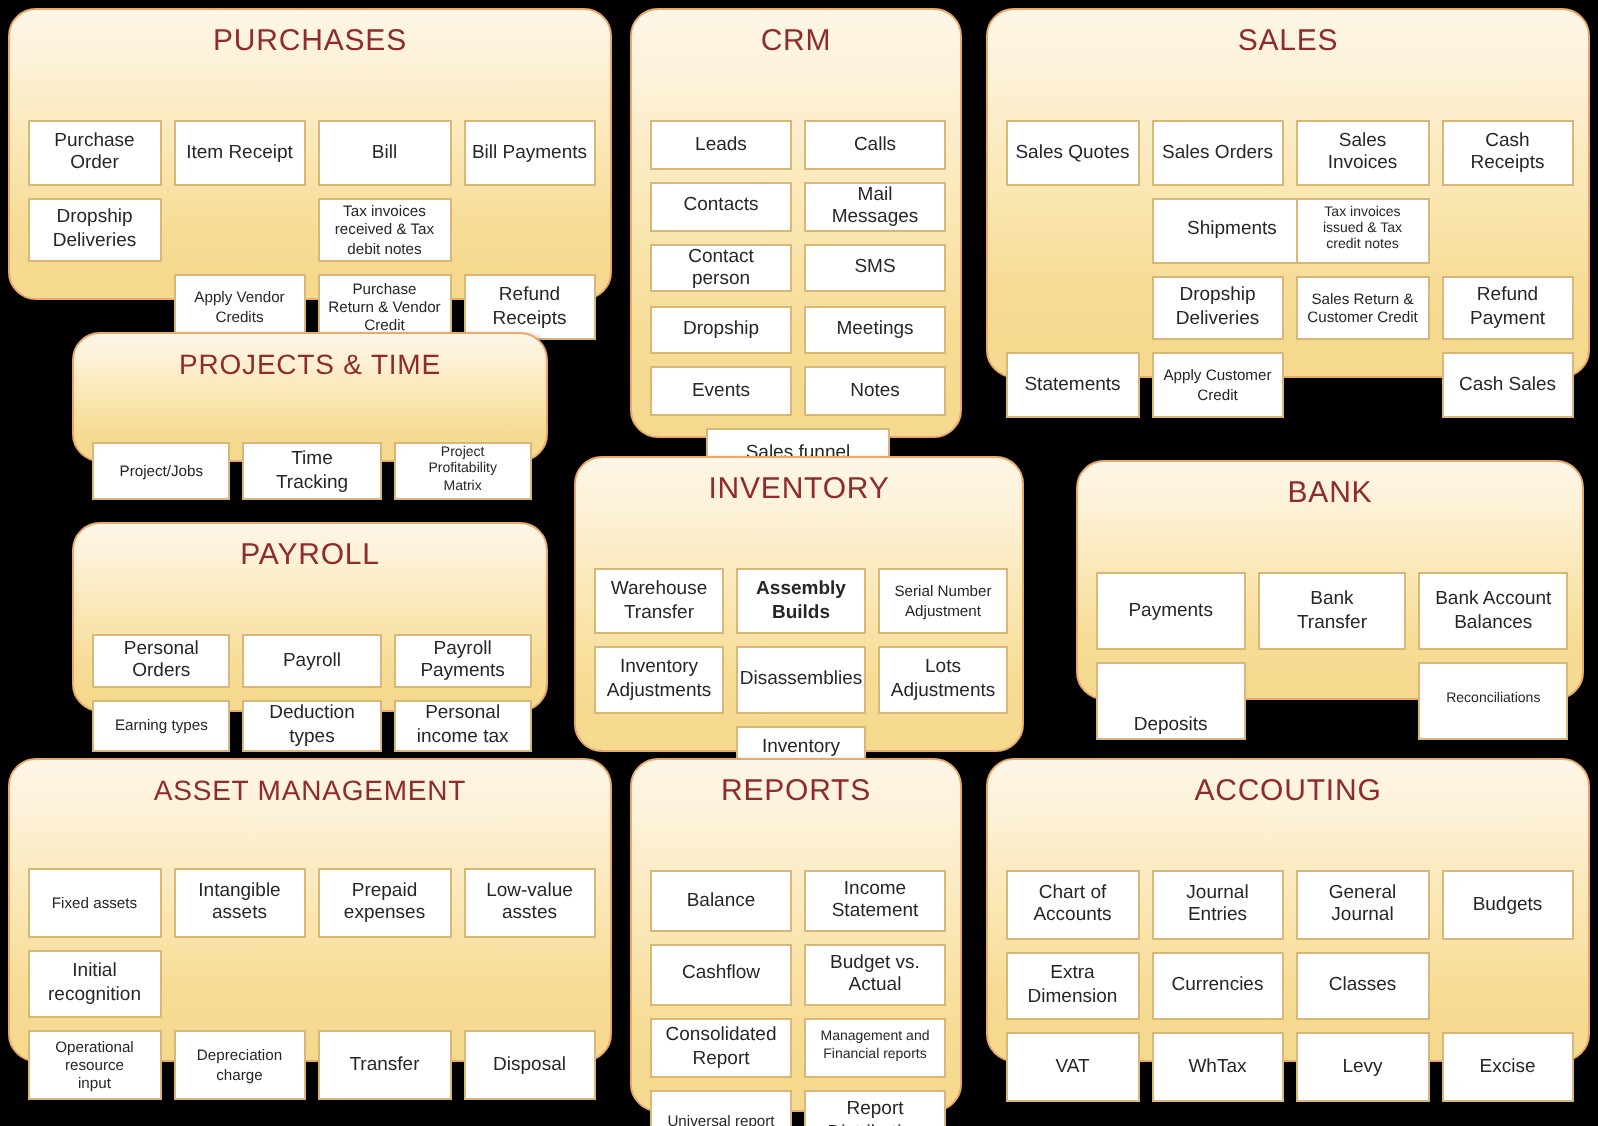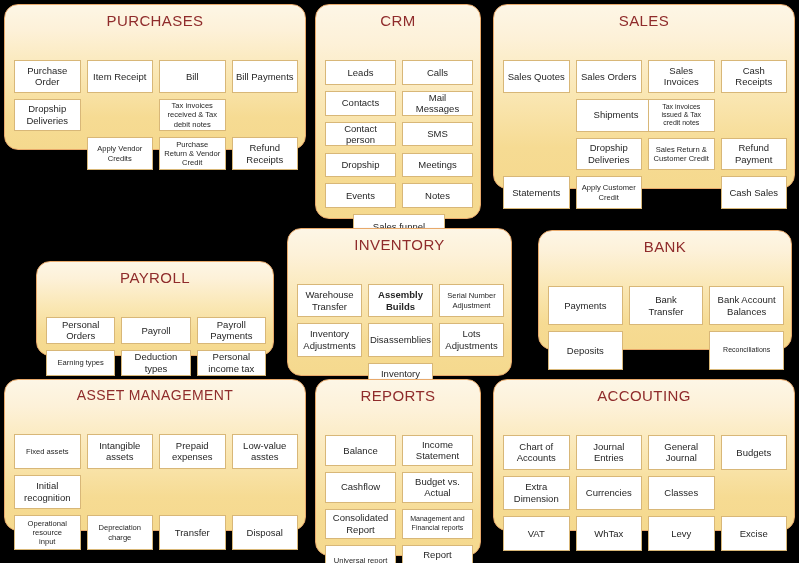--- a/index.html
+++ b/index.html
@@ -172,20 +172,37 @@
         </div>
         <div class="cell t8" style="left: 81.5px; top: 142.25px; width: 66.5px; height: 32.75px;">
           <span style="white-space: pre-line;">Apply Customer
 Credit</span>
         </div>
         <div class="cell" style="left: 226.5px; top: 142.25px; width: 66.5px; height: 32.75px;">
           <span style="white-space: pre-line;">Cash Sales</span>
         </div>
       </div>
     </div>
+    <div class="panel" style="left: 36px; top: 166px; width: 238px; height: 65px;">
+      <div class="panel-title sm">PROJECTS &amp; TIME</div>
+      <div class="grid">
+        <div class="cell t8" style="left: 9px; top: 26px; width: 69.3333px; height: 29px;">
+          <span style="white-space: pre-line;">Project/Jobs</span>
+        </div>
+        <div class="cell" style="left: 84.3333px; top: 26px; width: 69.3333px; height: 29px;">
+          <span style="white-space: pre-line;">Time
+Tracking</span>
+        </div>
+        <div class="cell t7" style="left: 159.667px; top: 26px; width: 69.3333px; height: 29px;">
+          <span style="white-space: pre-line;">Project
+Profitability
+Matrix</span>
+        </div>
+      </div>
+    </div>
     <div class="panel" style="left: 36px; top: 261px; width: 238px; height: 95px;">
       <div class="panel-title">PAYROLL</div>
       <div class="grid">
         <div class="cell" style="left: 9px; top: 26px; width: 69.3333px; height: 26.5px;">
           <span style="white-space: pre-line;">Personal
 Orders</span>
         </div>
         <div class="cell" style="left: 84.3333px; top: 26px; width: 69.3333px; height: 26.5px;">
           <span style="white-space: pre-line;">Payroll</span>
         </div>
@@ -245,21 +262,21 @@
           <span style="white-space: pre-line;">Payments</span>
         </div>
         <div class="cell" style="left: 89.6667px; top: 26px; width: 74.6667px; height: 39px;">
           <span style="white-space: pre-line;">Bank
 Transfer</span>
         </div>
         <div class="cell" style="left: 170.333px; top: 26px; width: 74.6667px; height: 39px;">
           <span style="white-space: pre-line;">Bank Account
 Balances</span>
         </div>
-        <div class="cell" style="left: 9px; top: 71px; width: 74.6667px; height: 39px;">
+        <div class="cell" style="left: 9px; top: 71px; width: 74.6667px; height: 39px; align-items: flex-end;">
           <span style="white-space: pre-line;">Deposits</span>
         </div>
         <div class="cell t7" style="left: 170.333px; top: 71px; width: 74.6667px; height: 39px;">
           <span style="white-space: pre-line;">Reconciliations</span>
         </div>
       </div>
     </div>
     <div class="panel" style="left: 4px; top: 379px; width: 302px; height: 152px;">
       <div class="panel-title sm">ASSET MANAGEMENT</div>
       <div class="grid">

